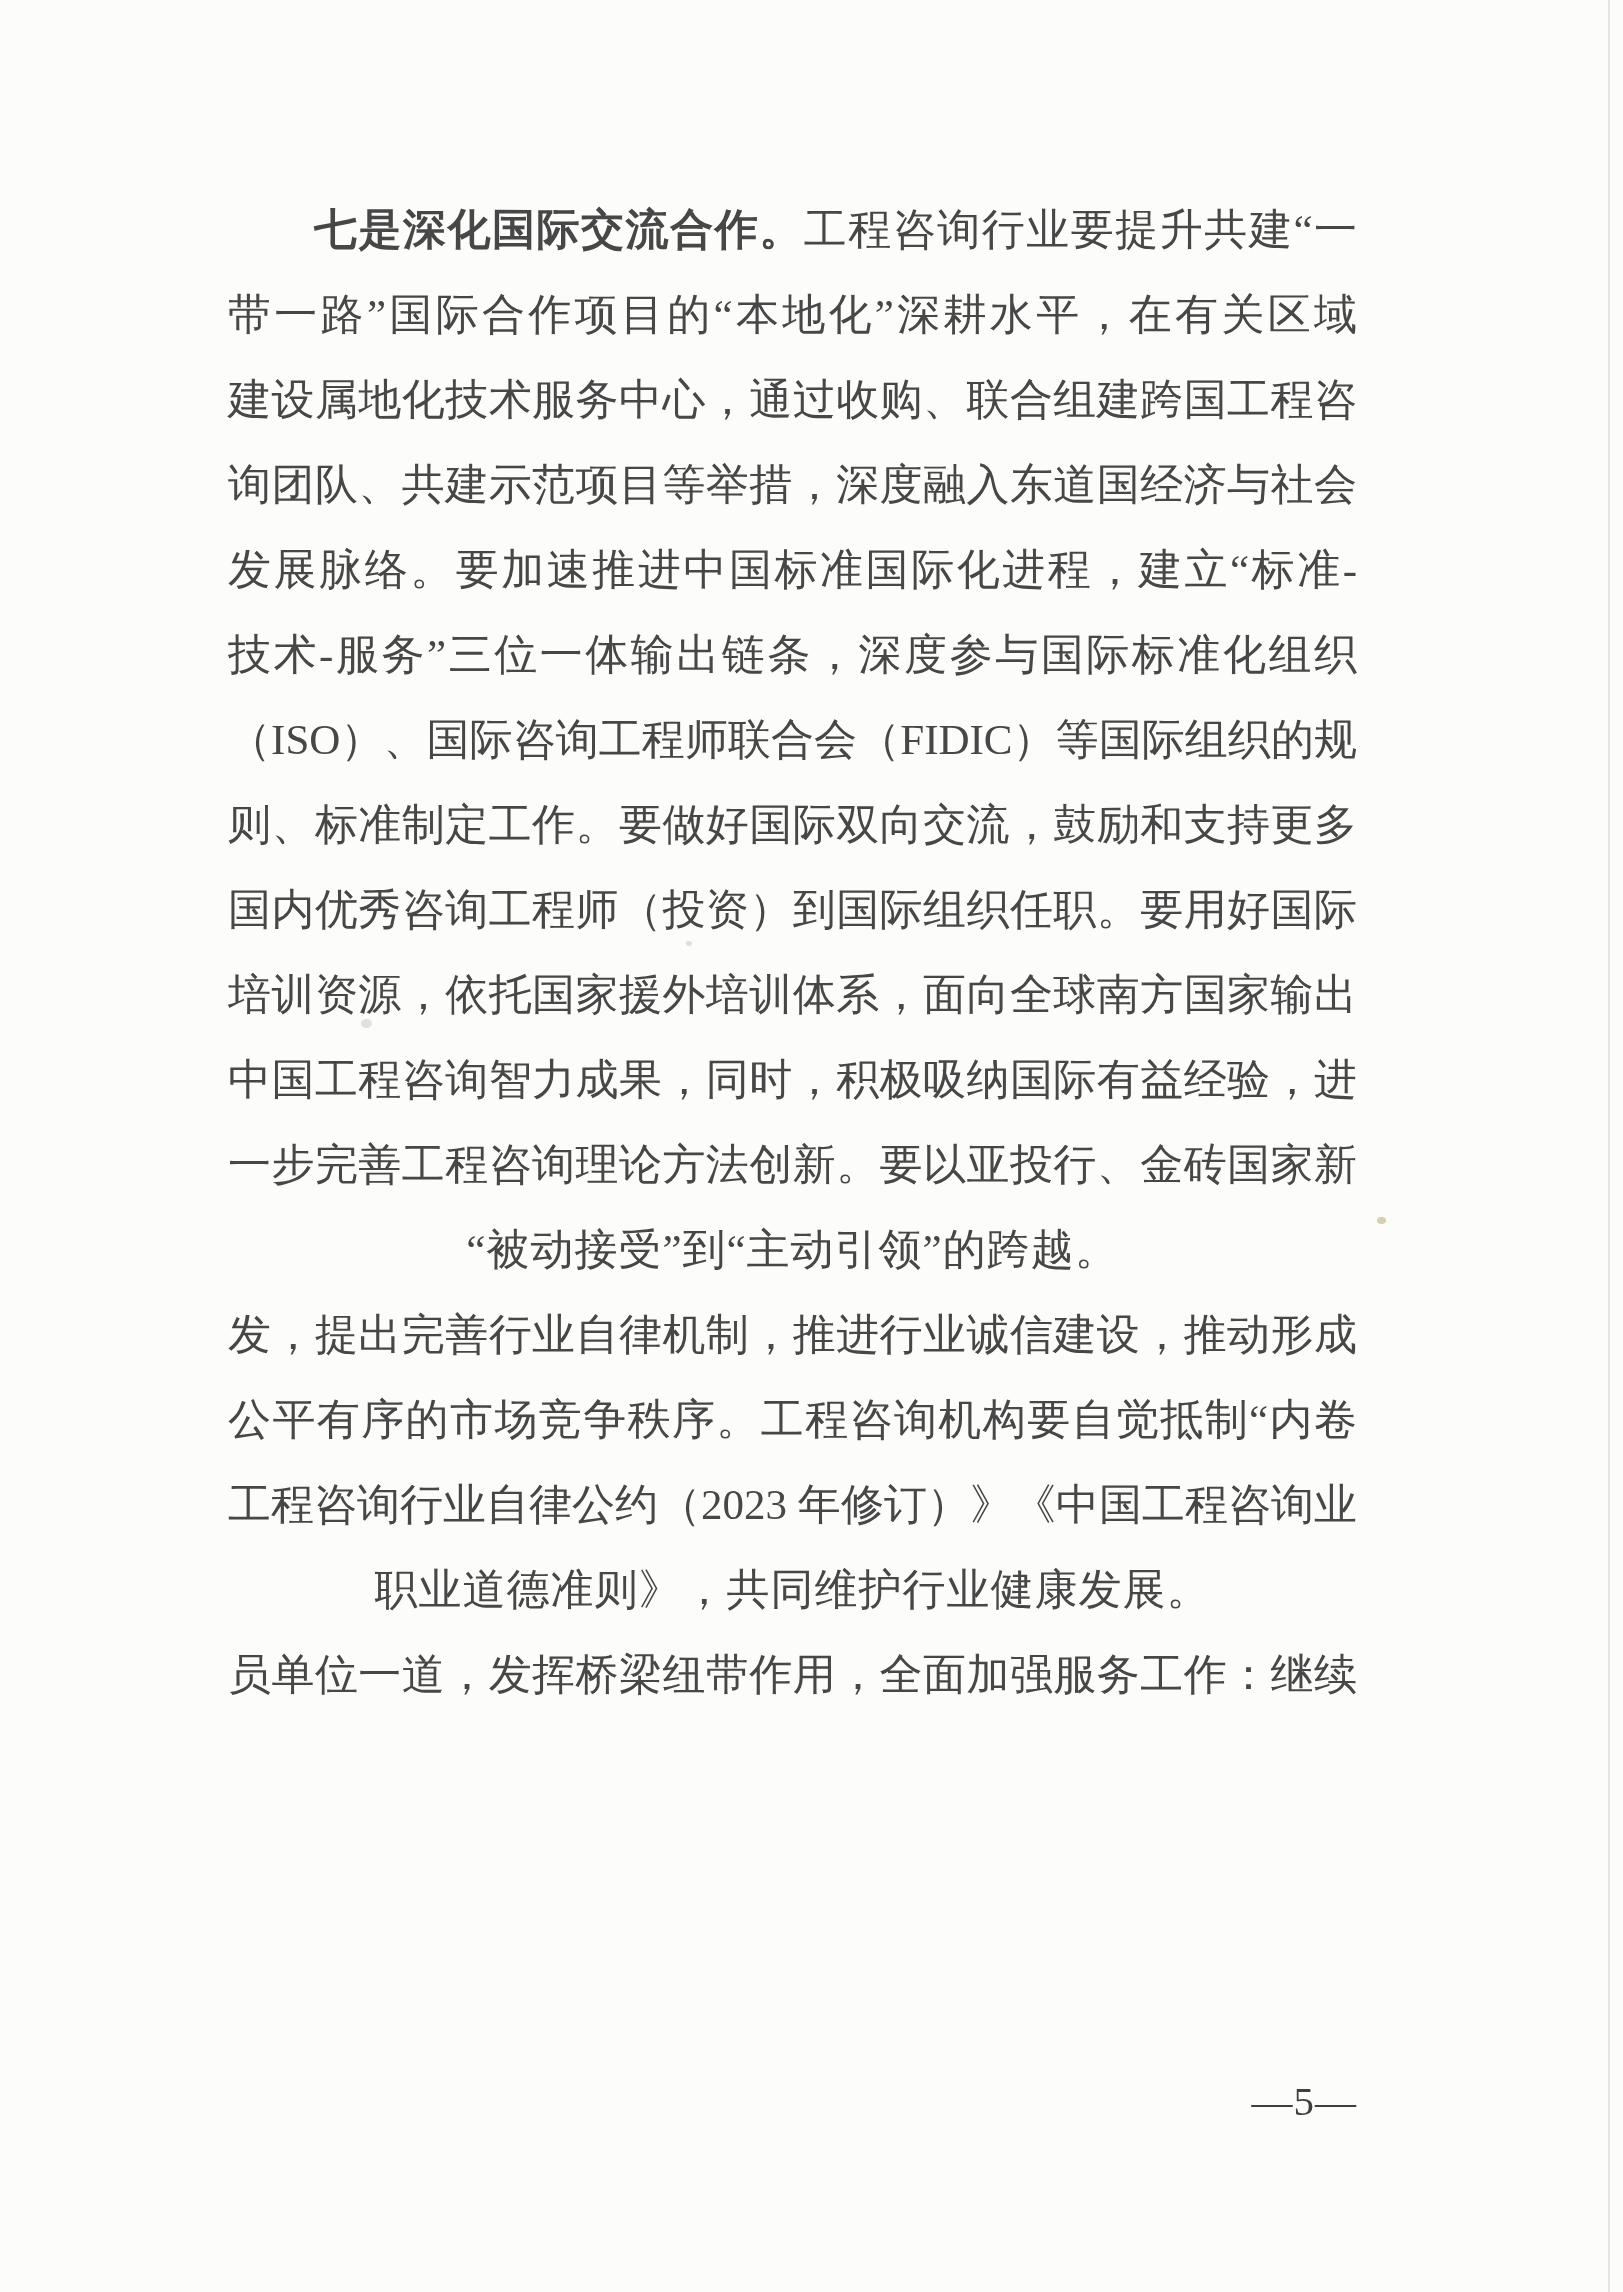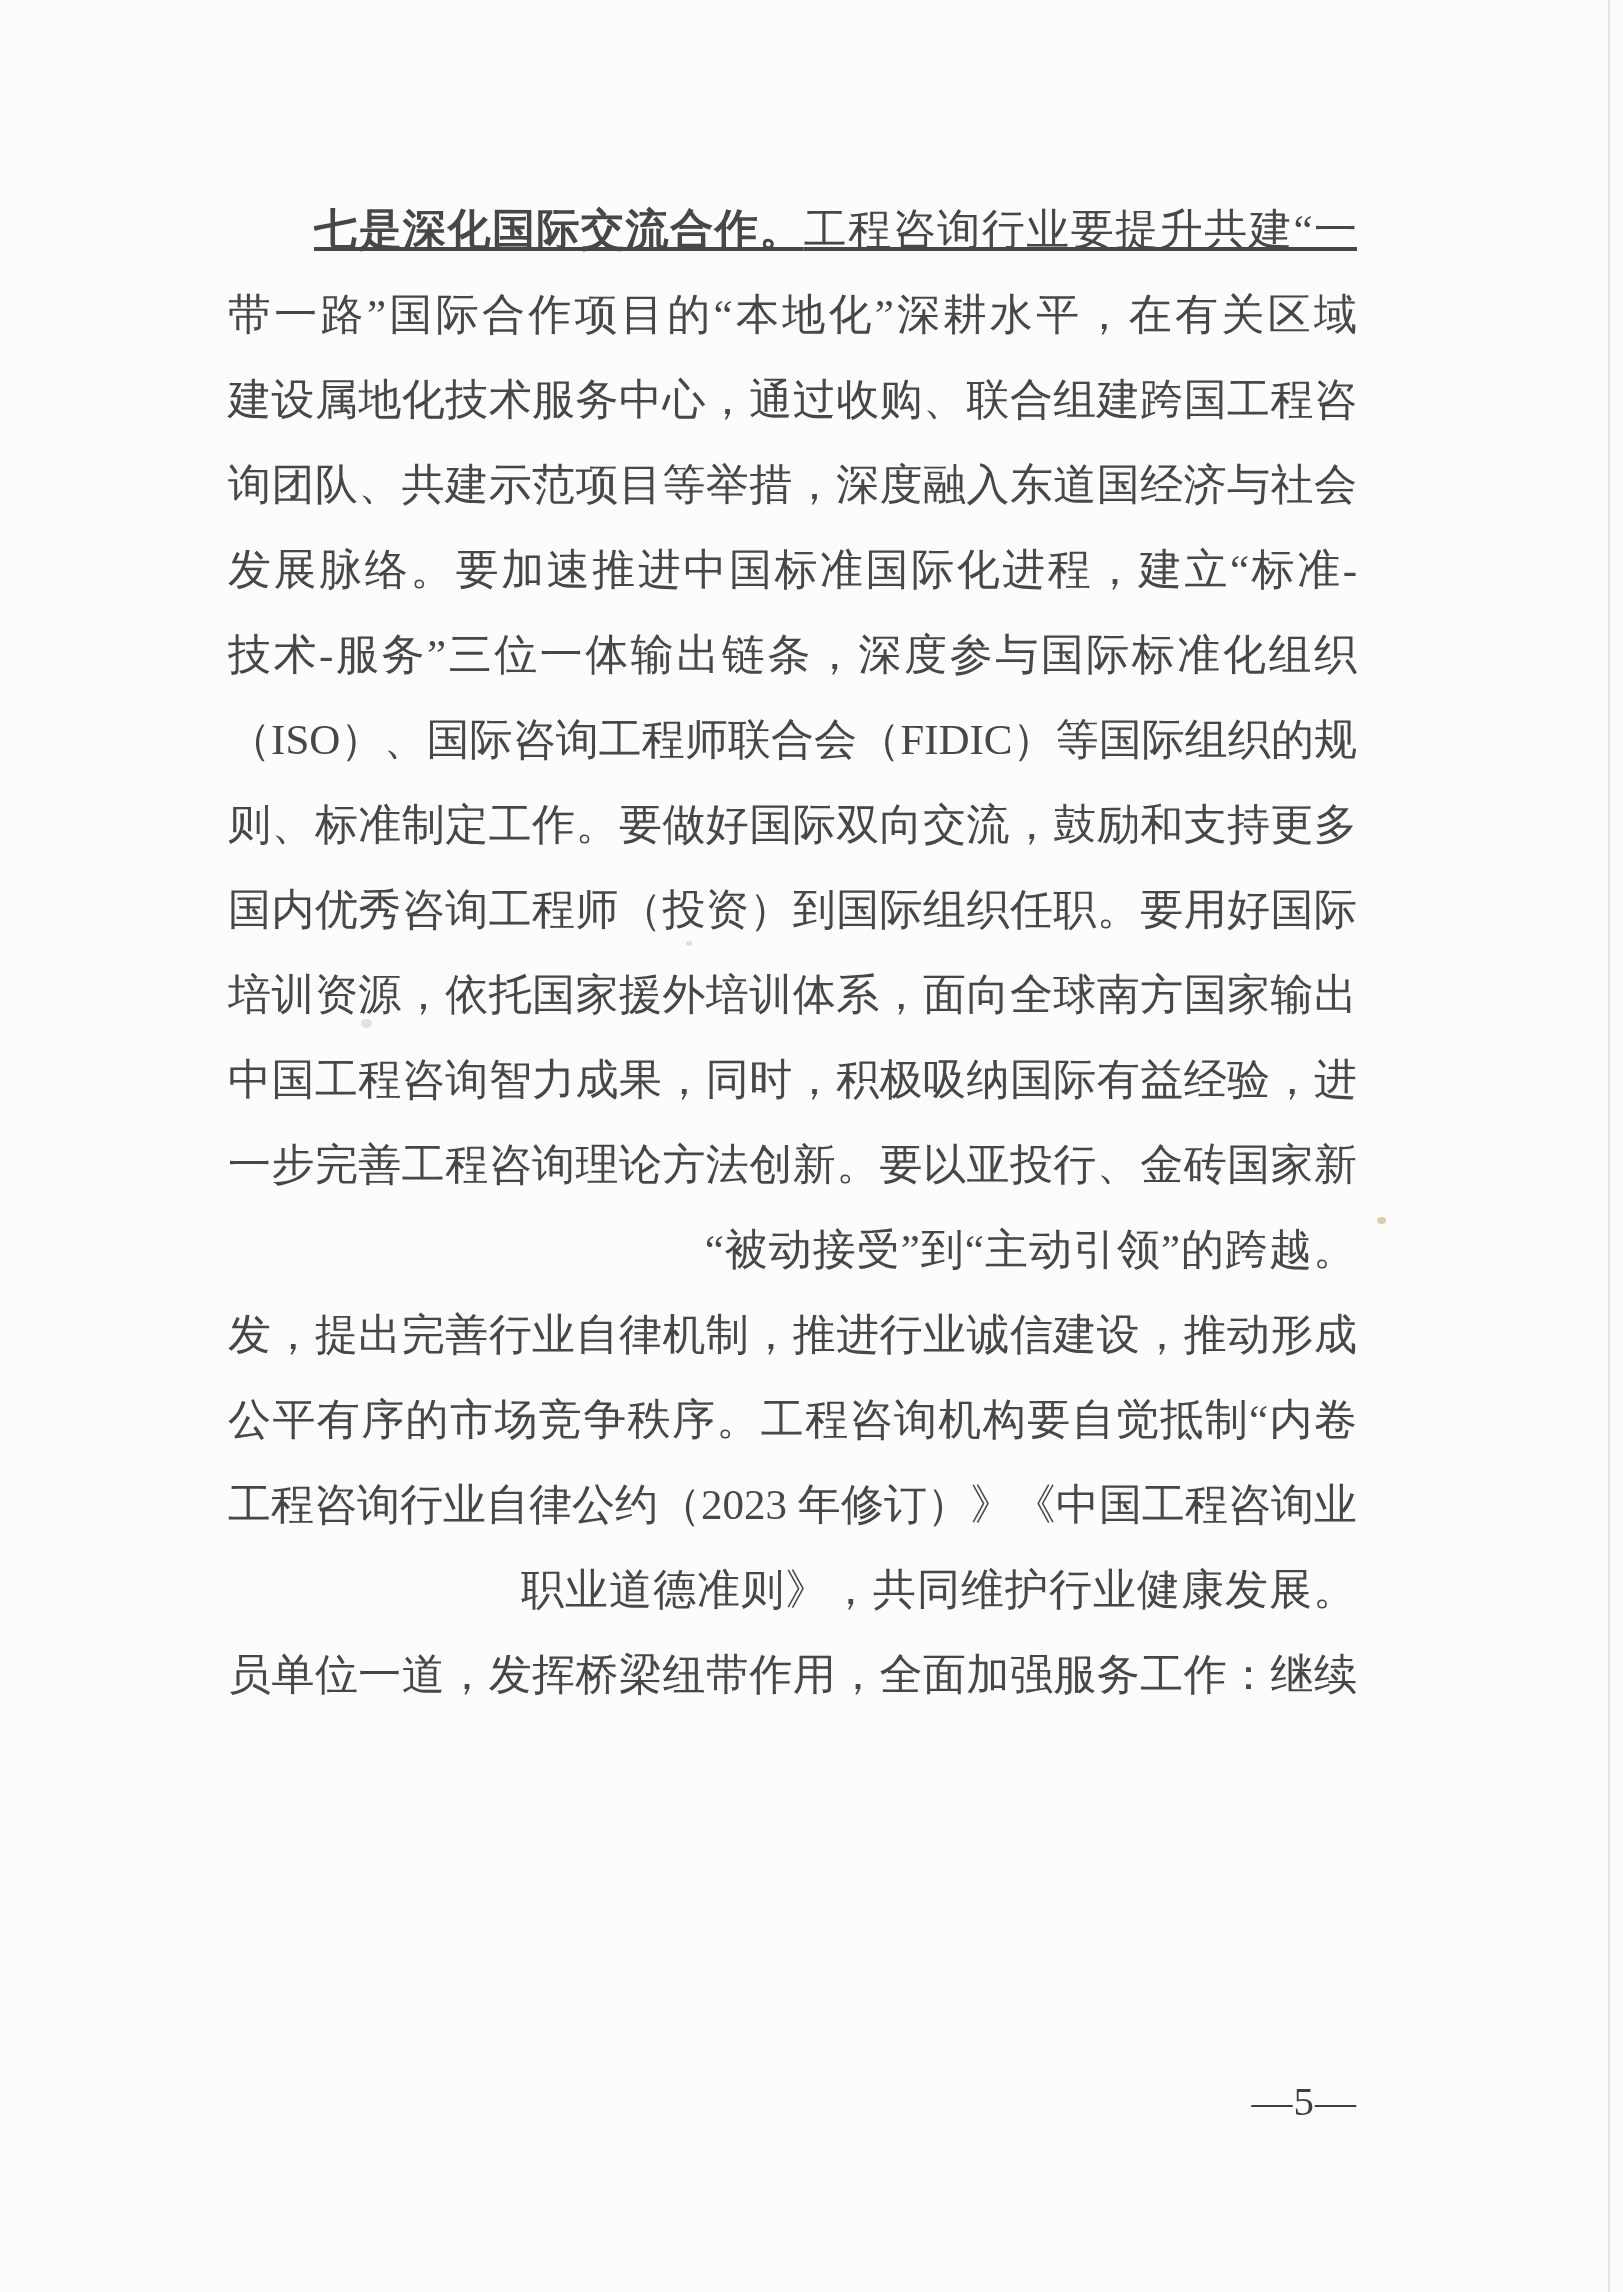--- a/index.html
+++ b/index.html
@@ -31,25 +31,25 @@
     line-height: 85px;
     font-size: 43px;
     letter-spacing: 0;
     text-align: justify;
     text-align-last: justify;
     text-justify: inter-character;
     white-space: normal;
     overflow: visible;
   }
   .line.end {
-    text-align: right;
+    text-align: center;
     text-align-last: auto;
     letter-spacing: 1px;
   }
-  .line.indent { padding-left: 86px; text-decoration: underline; }
+  .line.indent { padding-left: 86px; }
   .line.indent-half { padding-left: 43px; }
   .bold { font-weight: bold; }
   .page-number {
     position: absolute;
     left: 228px;
     top: 2076px;
     width: 1129px;
     height: 51px;
     line-height: 51px;
     font-size: 41px;

